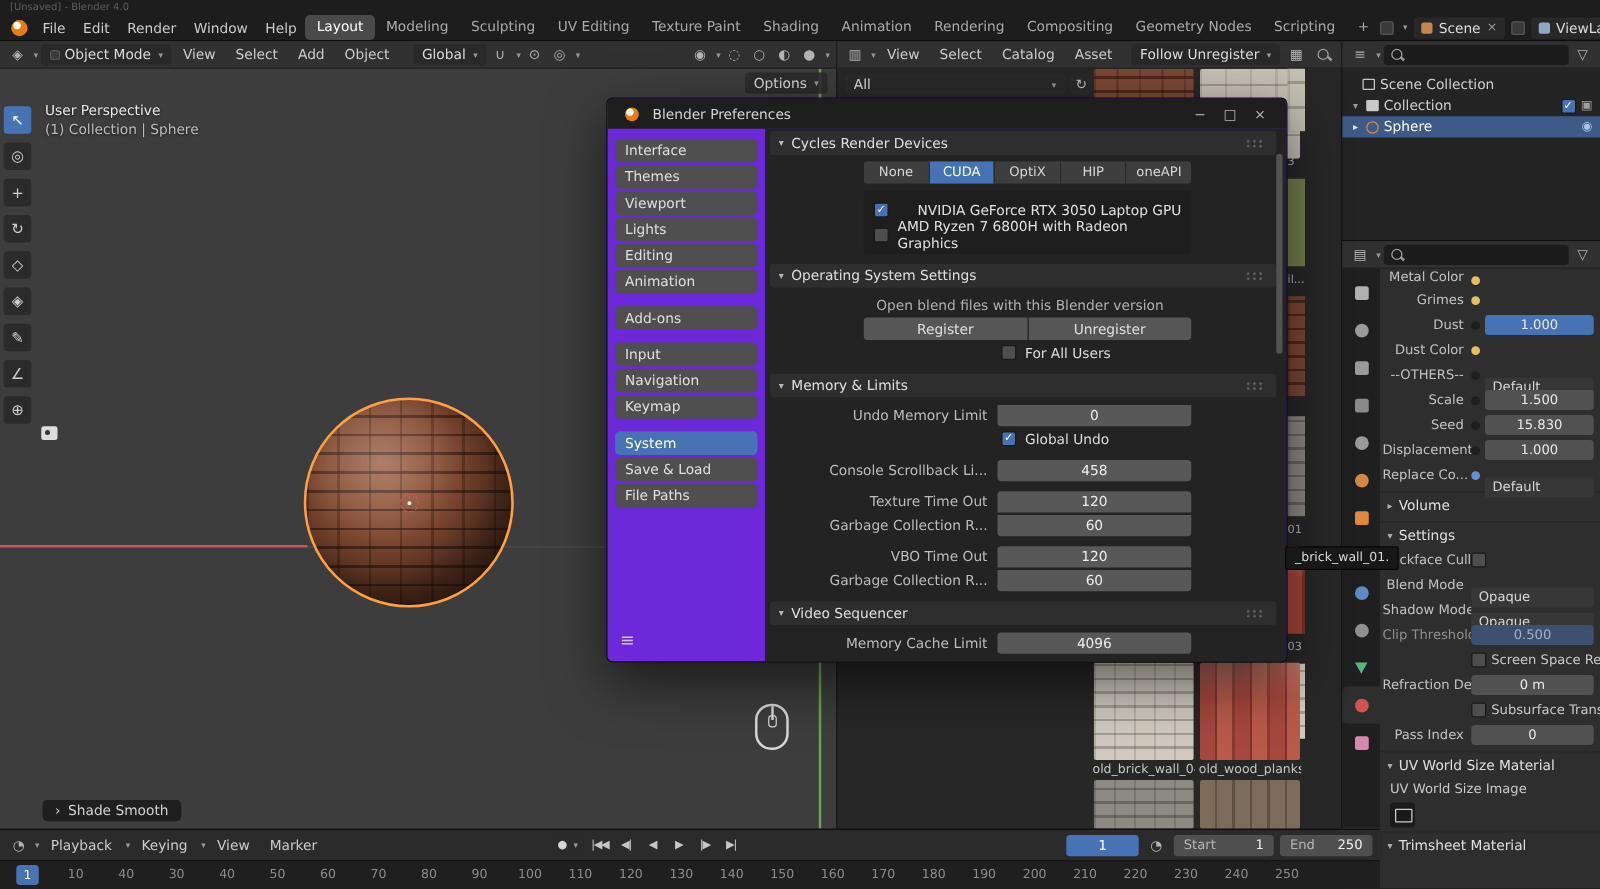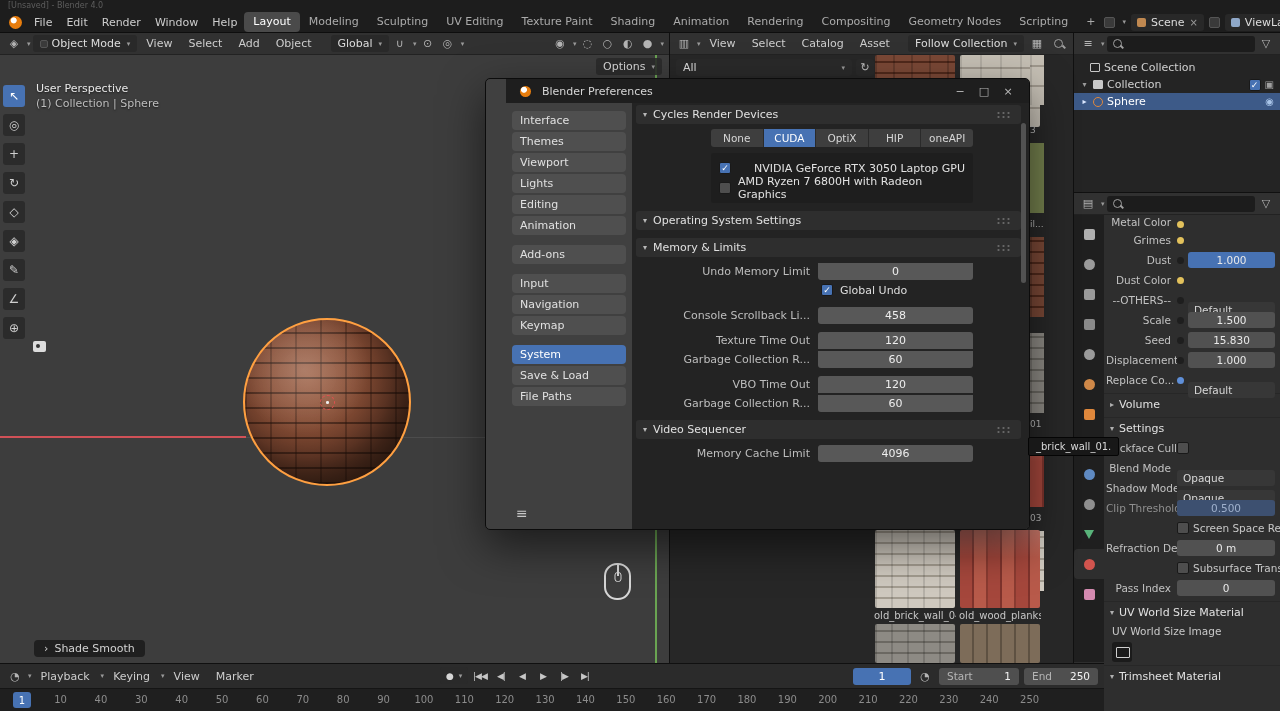--- a/index.html
+++ b/index.html
@@ -136,21 +136,21 @@
   #t-right { margin-left:auto; display:flex; align-items:center; gap:5px; }
   #ffield { width:58px; height:17px; background:#4772b3; border-radius:3px; color:#fff; display:flex; align-items:center; justify-content:center; }
   .sefield { height:17px; background:#4f4f4f; border-radius:3px; display:flex; align-items:center; padding:0 8px; gap:6px; font-size:10.5px; }
   .sefield .sl { color:#b5b5b5; }
   .sefield .sv { color:#f2f2f2; margin-left:auto; }
   #ruler { position:relative; height:23px; background:#1f1f1f; border-top:1px solid #151515; display:flex; }
   .tick { width:40.38px; flex:none; text-align:center; font-size:10px; color:#8c8c8c; line-height:22px; }
   #playhead { position:absolute; left:13px; top:3px; width:18px; height:16px; background:#4772b3; border-radius:3px; color:#fff; font-size:10px; display:flex; align-items:center; justify-content:center; }
 
   
-  #prefs { position:absolute; left:485px; top:78px; width:545px; height:452px; background:#404040; border:1px solid #0c0c0c; border-radius:5px; z-index:50; box-shadow:0 16px 44px rgba(0,0,0,.55); overflow:hidden;padding-left:20px; }
+  #prefs { position:absolute; left:485px; top:78px; width:545px; height:452px; background:#6d28d9; border:1px solid #0c0c0c; border-radius:5px; z-index:50; box-shadow:0 16px 44px rgba(0,0,0,.55); overflow:hidden; }
   #prefs-title { height:24px; background:#1e1e1e; display:flex; align-items:center; padding:0 9px; gap:6px; }
   #prefs-title .ttl { color:#d6d6d6; }
   #prefs-controls { margin-left:auto; display:flex; }
   #prefs-controls span { width:24px; text-align:center; color:#b8b8b8; font-size:11px; }
   #prefs-body { display:flex; height:427px; }
   #prefs-side { width:126px; padding:8px 6px 0 6px; position:relative; flex:none; }
   .side-btn { width:114px; height:19px; margin-bottom:2px; background:#4f4f4f; border-radius:4px; display:flex; align-items:center; padding-left:8px; color:#e0e0e0; }
   .side-btn.gap { margin-top:10px; }
   .side-btn.active { background:#4772b3; color:#fff; }
   #hamburger { position:absolute; left:10px; bottom:9px; font-size:14px; color:#c8c8c8; }
@@ -355,21 +355,21 @@
         <span class="mi">View</span>
 
         <span class="mi">Select</span>
 
         <span class="mi">Catalog</span>
 
         <span class="mi">Asset</span>
 
       <div style="margin-left:auto;display:flex;align-items:center;gap:4px">
         <span class="wpill">
-          <span>Follow Collection</span>
+          <span>Follow Unregister</span>
           <span class="cr">▾</span>
         </span>
         <span class="ib">▦</span>
         <span class="ib">
             <span class="mag"></span>
           </span>
       </div>
     </div>
     <div id="asset-tools">
       <div id="all-filter">
@@ -822,20 +822,37 @@
             </div>
           </div>
         </div>
 
         <div class="section">
           <div class="sheader">
             <span class="tw">▾</span>
             <span class="stitle">Operating System Settings</span>
             <span class="grip"></span>
           </div>
+          <div class="sbody">
+            <div class="crow">
+                <span class="note">Open blend files with this Blender version</span>
+              </div>
+            <div class="crow">
+              <div class="btnrow">
+                <span class="pbtn left">Register</span>
+                <span class="pbtn right">Unregister</span>
+              </div>
+            </div>
+            <div class="crow">
+              <div class="chkrow">
+                <span class="chk"></span>
+                <span>For All Users</span>
+              </div>
+            </div>
+          </div>
         </div>
 
         <div class="section">
           <div class="sheader">
             <span class="tw">▾</span>
             <span class="stitle">Memory &amp; Limits</span>
             <span class="grip"></span>
           </div>
           <div class="sbody">
             <div class="crow">

